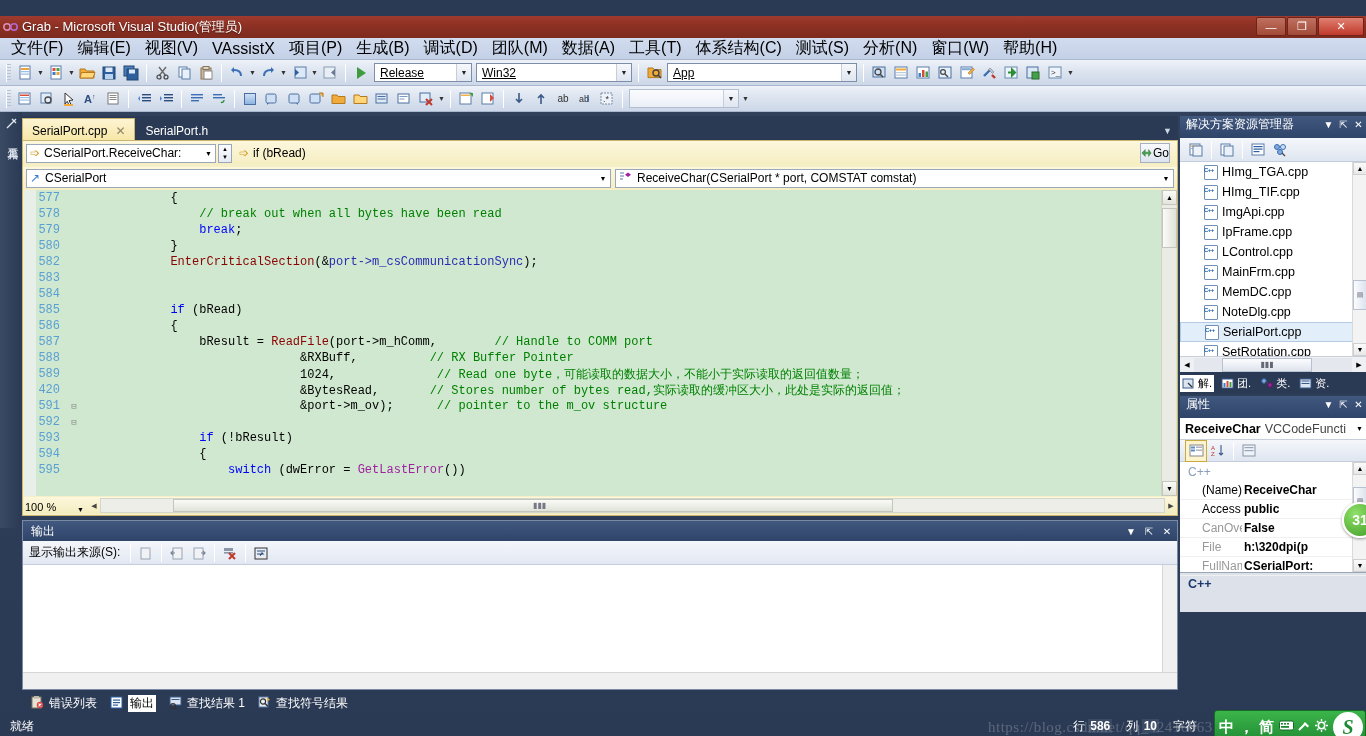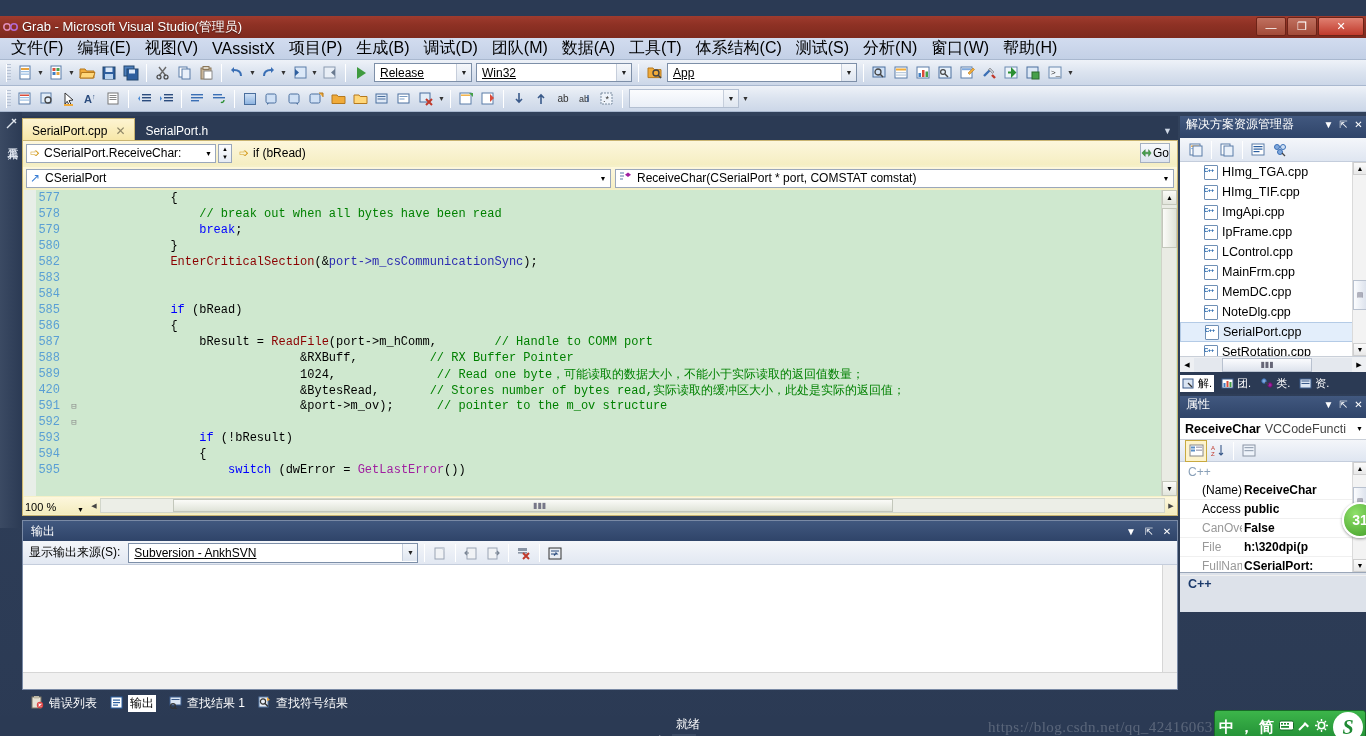--- a/index.html
+++ b/index.html
@@ -245,21 +245,21 @@
     position:absolute; left:1342px; top:486px; width:36px; height:36px; border-radius:50%;
     background:radial-gradient(circle at 35% 30%,#8fe06a,#3e9b24);
     border:2px solid #fff; color:#fff; font-weight:bold; font-size:14px;
     display:flex; align-items:center; justify-content:center;
     box-shadow:0 1px 3px rgba(0,0,0,.4);
   }
 
   
   .statusbar {
     position:absolute; left:0; top:700px; width:1366px; height:20px;
-    background:#2b3a54; color:#fff; font-size:12px; display:flex; align-items:center;flex-direction:column;
+    background:#2b3a54; color:#fff; font-size:12px; display:flex; align-items:center;
   }
   .statusbar .ready { padding-left:10px; }
   .statusbar .spacer { flex:1; }
   .statusbar .cell { padding-right:14px; }
   .statusbar .cell b { background:#3b4a63; padding:0 2px; }
 
   
   .watermark {
     position:absolute; left:988px; top:703px; font-size:15px;
     color:rgba(255,255,255,.22); font-family:"Liberation Serif", serif; white-space:nowrap;
@@ -793,24 +793,20 @@
   <div class="outputpane">
     <div class="outputtitle">
       <span>输出</span>
       <span class="spacer"></span>
       <span class="tbtn">▼</span>
       <span class="tbtn">⇱</span>
       <span class="tbtn">✕</span>
     </div>
     <div class="outputtoolbar">
       <span style="font-size:12px;margin-right:6px">显示输出来源(S):</span>
-      <div class="combo" style="width:290px;height:20px">
-        <span class="txt">Subversion - AnkhSVN</span>
-        <span class="arr">▼</span>
-      </div>
       <span class="tbsep"></span>
       <span class="tbbtn">
         <svg width="16" height="14" viewBox="0 0 16 14">
             <rect x="3" y="2" width="9" height="11" fill="#f0f2f5" stroke="#9aa4b4"></rect>
             <path d="M9 2h4v4" fill="#c8cfd9"></path>
           </svg>
       </span>
       <span class="tbsep"></span>
       <span class="tbbtn">
         <svg width="16" height="14" viewBox="0 0 16 14">

